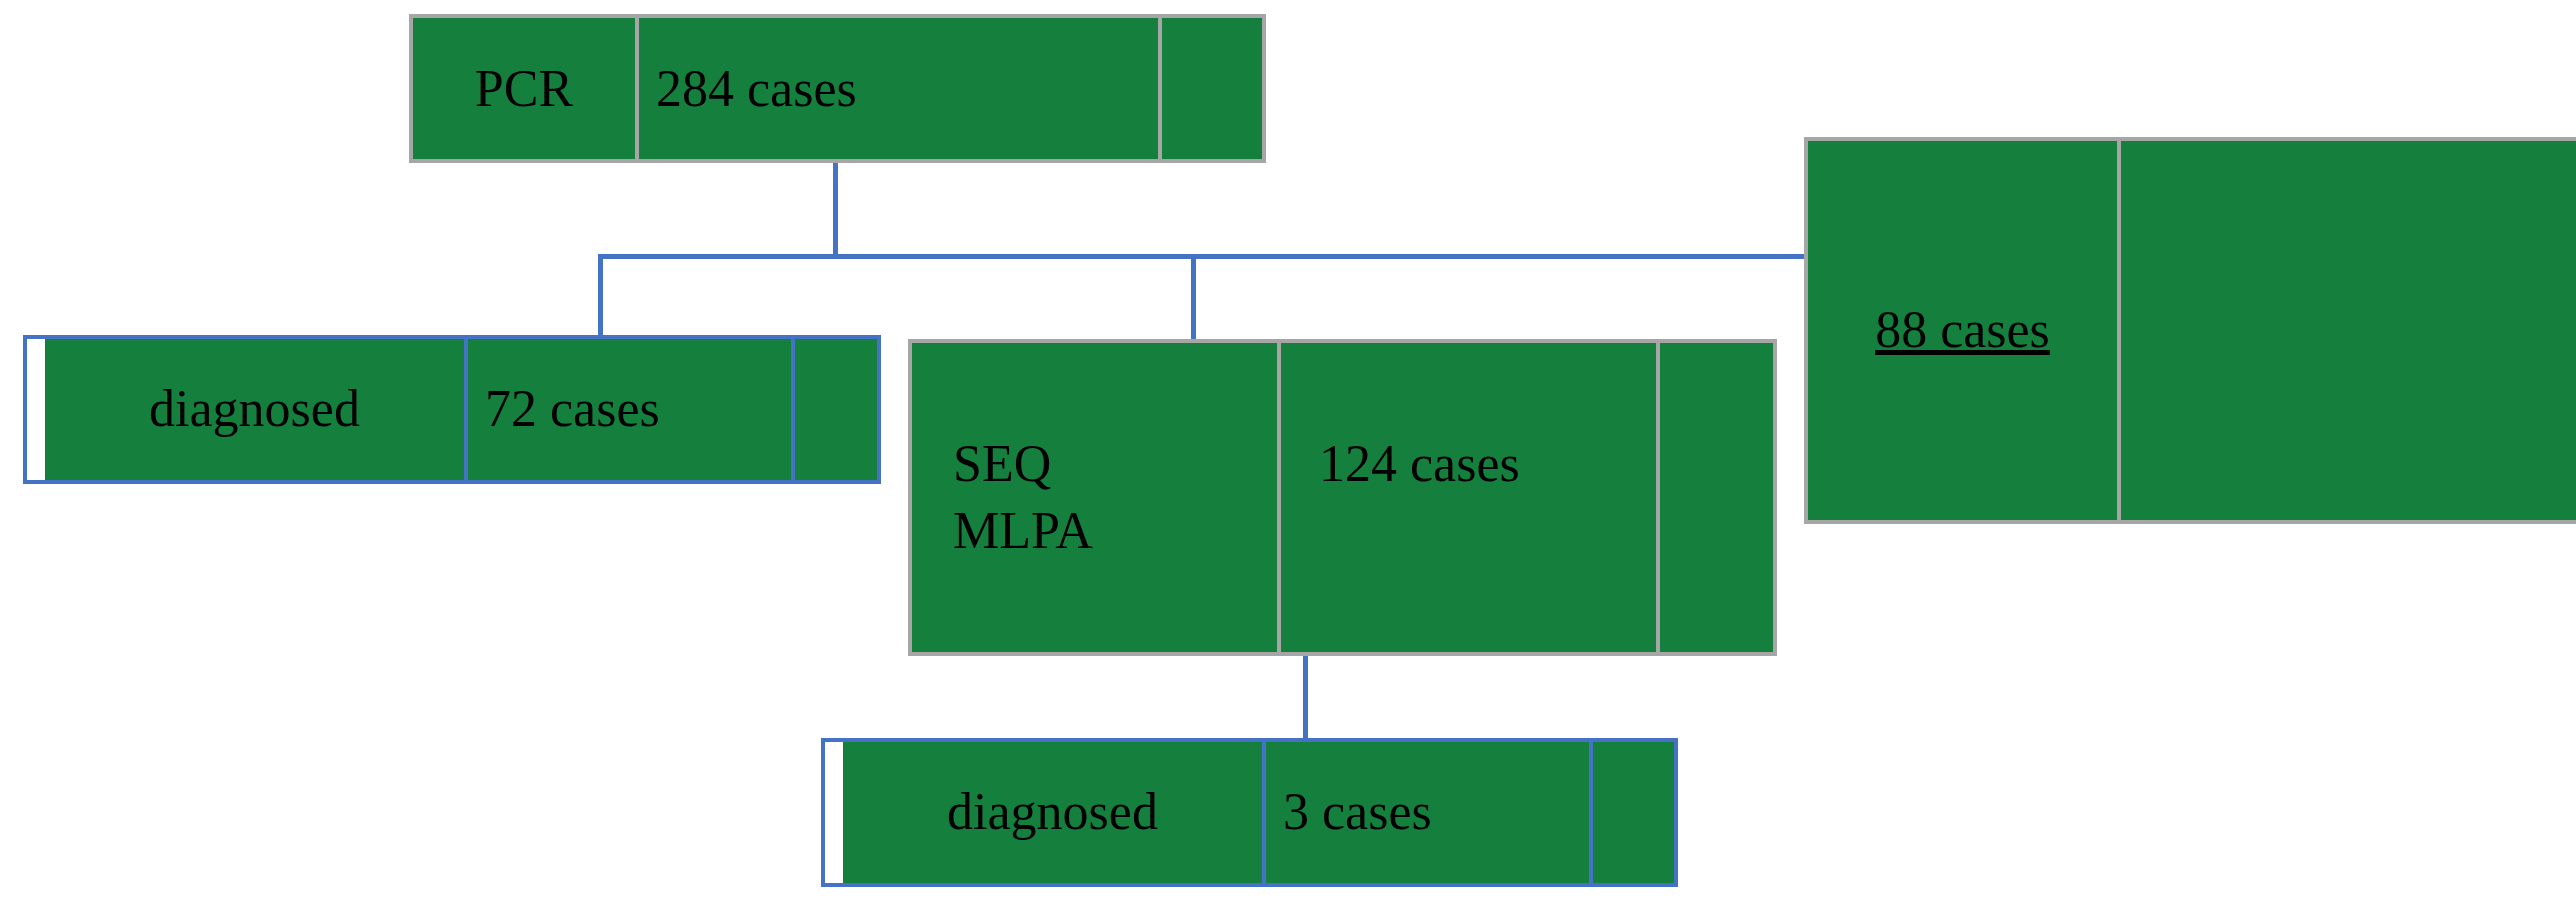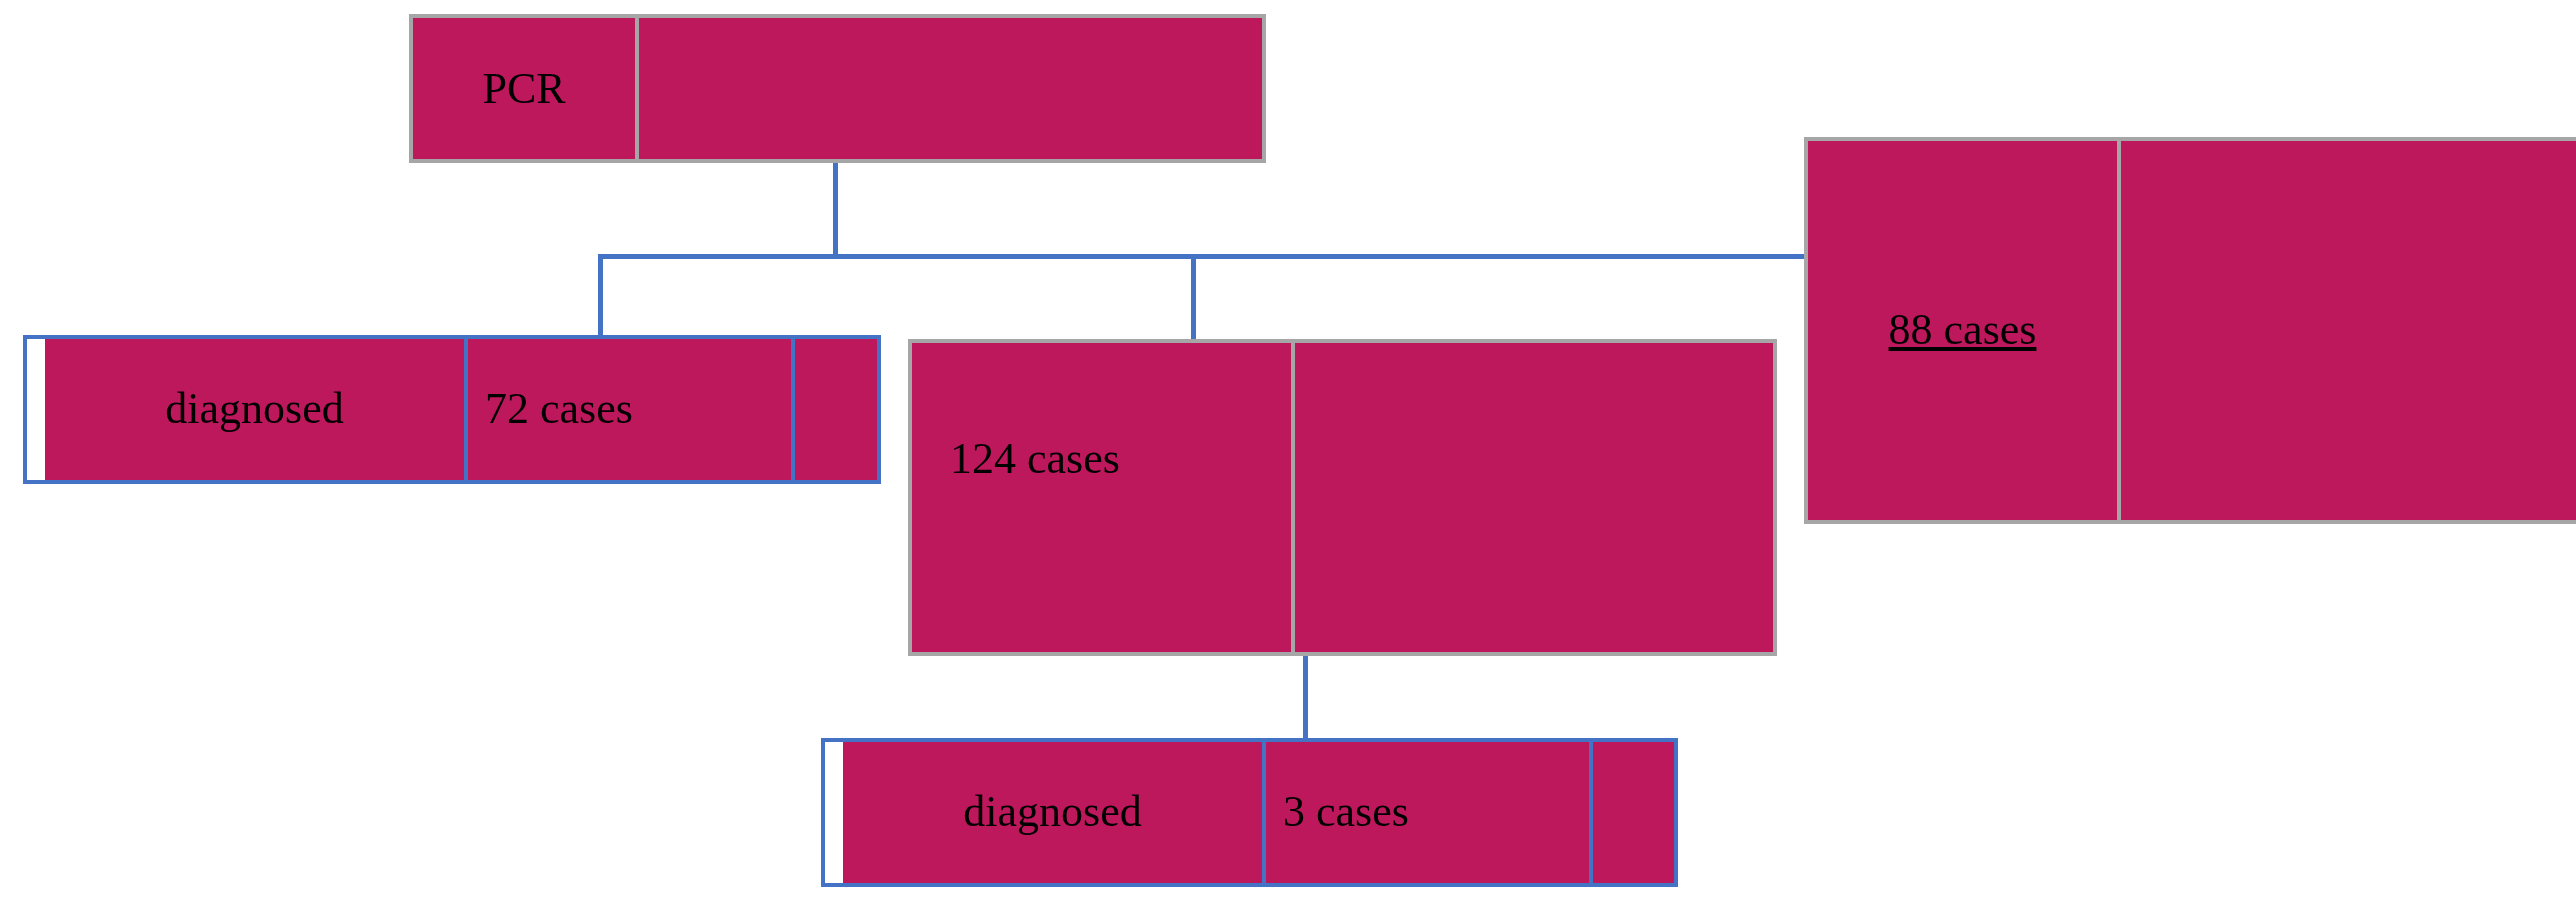--- a/index.html
+++ b/index.html
@@ -24,23 +24,23 @@
     background: #ffffff;
   }
   .flow-box.gray  { border: 4.6px solid #a6a6a6; }
   .flow-box.blue  { border: 4.6px solid #4472c4; padding-left: 18px; }
 
   .cell {
     box-sizing: border-box;
     display: flex;
     align-items: center;
     position: relative;
-    background: #be185d;
+    background: #15803d;
     padding: 0 17px;
-    font-size: 44px;
+    font-size: 52px;
     line-height: 1.28;
     color: #000000;
     white-space: pre-line;
   }
   .flow-box.gray > .cell + .cell { border-left: 4.6px solid #a6a6a6; }
   .flow-box.blue > .cell + .cell { border-left: 4.6px solid #4472c4; }
 
   .cell.empty { padding: 0; }
 
   
@@ -61,30 +61,33 @@
   <div class="conn h" style="left:598px; top:254px; width:1208px;"></div>
 
   <div class="conn v" style="left:598px; top:254px; height:81px;"></div>
 
   <div class="conn v" style="left:1191px; top:254px; height:86px;"></div>
 
   <div class="conn v" style="left:1303px; top:654px; height:85px;"></div>
 
   <div class="flow-box gray" style="left:409px; top:14.4px; width:857px; height:149px;">
     <div class="cell" style="width:222px; justify-content:center;">PCR</div>
+    <div class="cell" style="width:523px;">284 cases</div>
     <div class="cell empty" style="flex:1;"></div>
   </div>
 
   <div class="flow-box blue" style="left:23px; top:335px; width:858px; height:149px;">
     <div class="cell" style="width:419px; justify-content:center;">diagnosed</div>
     <div class="cell" style="width:327px;">72 cases</div>
     <div class="cell empty" style="flex:1;"></div>
   </div>
 
   <div class="flow-box gray" style="left:908px; top:339px; width:869px; height:317px;">
+    <div class="cell" style="width:365px; padding-left:41px;">SEQ
+MLPA</div>
     <div class="cell" style="width:379px; padding-left:38px; align-items:flex-start; padding-top:88px;">124 cases</div>
     <div class="cell empty" style="flex:1;"></div>
   </div>
 
   <div class="flow-box gray" style="left:1804px; top:137px; width:777px; height:387px;">
     <div class="cell" style="width:309px; justify-content:center;text-decoration:underline;">88 cases</div>
     <div class="cell empty" style="flex:1;"></div>
   </div>
 
   <div class="flow-box blue" style="left:821px; top:738px; width:857px; height:149px;">

